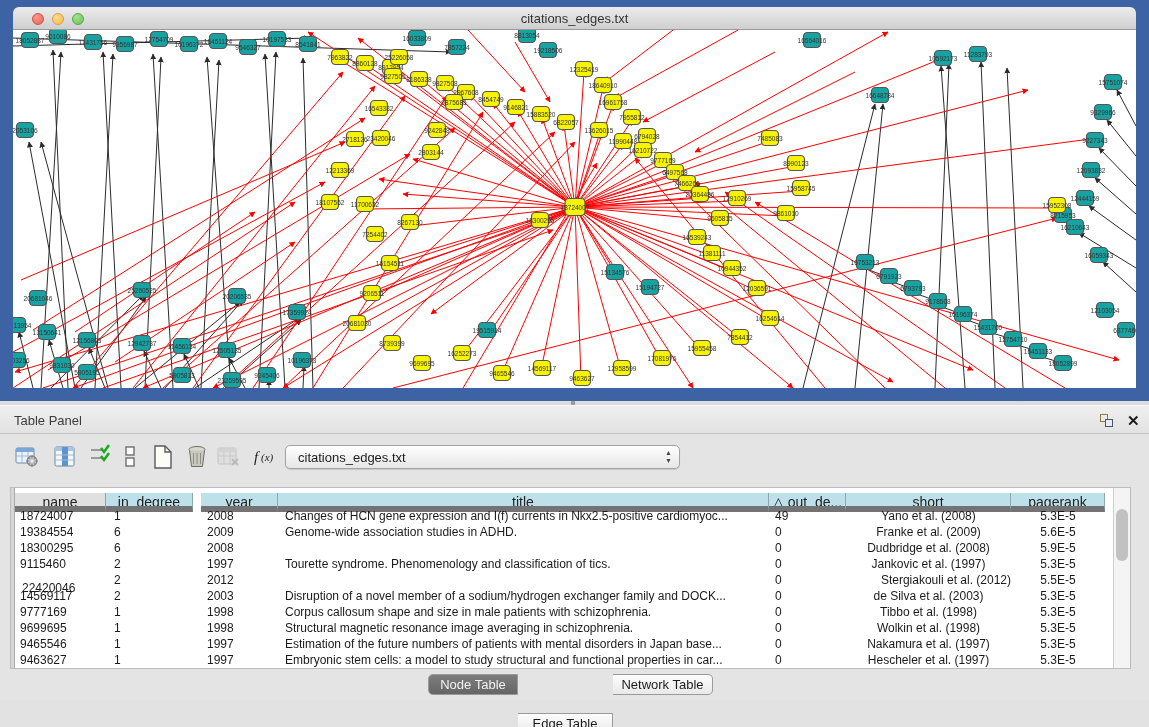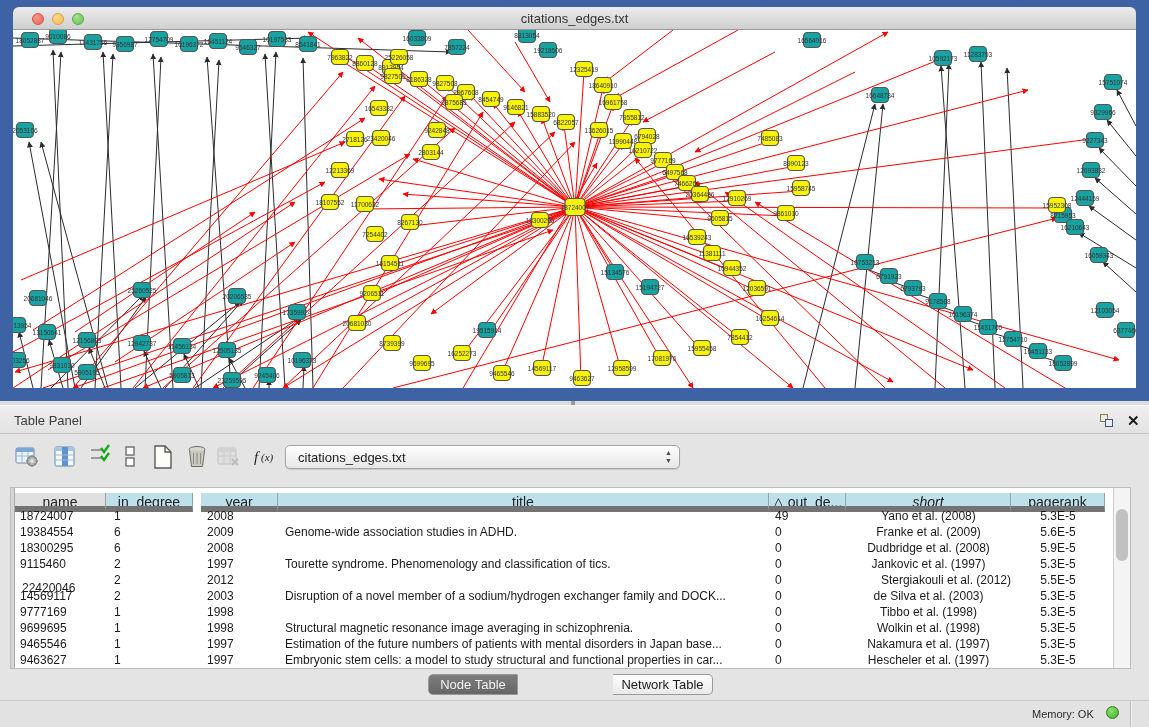--- a/index.html
+++ b/index.html
@@ -824,38 +824,40 @@
         <div class="cell" style="left: 190px; width: 77px; top: 36px; text-align: left; padding-left: 6px;">2009</div>
         <div class="cell" style="left: 190px; width: 77px; top: 52px; text-align: left; padding-left: 6px;">2008</div>
         <div class="cell" style="left: 190px; width: 77px; top: 68px; text-align: left; padding-left: 6px;">1997</div>
         <div class="cell" style="left: 190px; width: 77px; top: 84px; text-align: left; padding-left: 6px;">2012</div>
         <div class="cell" style="left: 190px; width: 77px; top: 100px; text-align: left; padding-left: 6px;">2003</div>
         <div class="cell" style="left: 190px; width: 77px; top: 116px; text-align: left; padding-left: 6px;">1998</div>
         <div class="cell" style="left: 190px; width: 77px; top: 132px; text-align: left; padding-left: 6px;">1998</div>
         <div class="cell" style="left: 190px; width: 77px; top: 148px; text-align: left; padding-left: 6px;">1997</div>
         <div class="cell" style="left: 190px; width: 77px; top: 164px; text-align: left; padding-left: 6px;">1997</div>
         <div class="hcell" style="left: 267px; width: 491px;">title</div>
+        <div class="cell" style="left: 267px; width: 491px; top: 20px; text-align: left; padding-left: 7px;">Changes of HCN gene expression and I(f) currents in Nkx2.5-positive cardiomyoc...</div>
         <div class="cell" style="left: 267px; width: 491px; top: 36px; text-align: left; padding-left: 7px;">Genome-wide association studies in ADHD.</div>
         <div class="cell" style="left: 267px; width: 491px; top: 68px; text-align: left; padding-left: 7px;">Tourette syndrome. Phenomenology and classification of tics.</div>
         <div class="cell" style="left: 267px; width: 491px; top: 100px; text-align: left; padding-left: 7px;">Disruption of a novel member of a sodium/hydrogen exchanger family and DOCK...</div>
+        <div class="cell" style="left: 267px; width: 491px; top: 116px; text-align: left; padding-left: 7px;">Corpus callosum shape and size in male patients with schizophrenia.</div>
         <div class="cell" style="left: 267px; width: 491px; top: 132px; text-align: left; padding-left: 7px;">Structural magnetic resonance image averaging in schizophrenia.</div>
         <div class="cell" style="left: 267px; width: 491px; top: 148px; text-align: left; padding-left: 7px;">Estimation of the future numbers of patients with mental disorders in Japan base...</div>
         <div class="cell" style="left: 267px; width: 491px; top: 164px; text-align: left; padding-left: 7px;">Embryonic stem cells: a model to study structural and functional properties in car...</div>
         <div class="hcell" style="left: 758px; width: 77px; text-align: left; padding-left: 4px;">△ out_de...</div>
         <div class="cell" style="left: 758px; width: 77px; top: 20px; text-align: left; padding-left: 6px;">49</div>
         <div class="cell" style="left: 758px; width: 77px; top: 36px; text-align: left; padding-left: 6px;">0</div>
         <div class="cell" style="left: 758px; width: 77px; top: 52px; text-align: left; padding-left: 6px;">0</div>
         <div class="cell" style="left: 758px; width: 77px; top: 68px; text-align: left; padding-left: 6px;">0</div>
         <div class="cell" style="left: 758px; width: 77px; top: 84px; text-align: left; padding-left: 6px;">0</div>
         <div class="cell" style="left: 758px; width: 77px; top: 100px; text-align: left; padding-left: 6px;">0</div>
         <div class="cell" style="left: 758px; width: 77px; top: 116px; text-align: left; padding-left: 6px;">0</div>
         <div class="cell" style="left: 758px; width: 77px; top: 132px; text-align: left; padding-left: 6px;">0</div>
         <div class="cell" style="left: 758px; width: 77px; top: 148px; text-align: left; padding-left: 6px;">0</div>
         <div class="cell" style="left: 758px; width: 77px; top: 164px; text-align: left; padding-left: 6px;">0</div>
-        <div class="hcell" style="left: 835px; width: 165px; font-style: italic;">short</div>
+        <div class="hcell" style="left: 835px; width: 165px;">short</div>
         <div class="cell" style="left: 835px; width: 165px; top: 20px; text-align: center;">Yano et al. (2008)</div>
         <div class="cell" style="left: 835px; width: 165px; top: 36px; text-align: center;">Franke et al. (2009)</div>
         <div class="cell" style="left: 835px; width: 165px; top: 52px; text-align: center;">Dudbridge et al. (2008)</div>
         <div class="cell" style="left: 835px; width: 165px; top: 68px; text-align: center;">Jankovic et al. (1997)</div>
         <div class="cell" style="left: 835px; width: 165px; top: 84px; text-align: right;">Stergiakouli et al. (2012)</div>
         <div class="cell" style="left: 835px; width: 165px; top: 100px; text-align: center;">de Silva et al. (2003)</div>
         <div class="cell" style="left: 835px; width: 165px; top: 116px; text-align: center;">Tibbo et al. (1998)</div>
         <div class="cell" style="left: 835px; width: 165px; top: 132px; text-align: center;">Wolkin et al. (1998)</div>
         <div class="cell" style="left: 835px; width: 165px; top: 148px; text-align: center;">Nakamura et al. (1997)</div>
         <div class="cell" style="left: 835px; width: 165px; top: 164px; text-align: center;">Hescheler et al. (1997)</div>
@@ -871,19 +873,14 @@
         <div class="cell" style="left: 1000px; width: 94px; top: 148px; text-align: center;">5.3E-5</div>
         <div class="cell" style="left: 1000px; width: 94px; top: 164px; text-align: center;">5.3E-5</div>
       </div>
     <div class="tabs-row" id="tabsrow">
         <div class="seg first sel" style="left: 428px; width: 90px;">Node Table</div>
         <div class="seg mid" style="left: 518px; width: 95px; margin-top: 39px;">Edge Table</div>
         <div class="seg last" style="left: 613px; width: 100px;">Network Table</div>
       </div>
   </div>
 
-  <div class="statusbar">
-    <span class="mem-label">Memory: OK</span>
-    <span class="mem-dot"></span>
-    <span class="status-div"></span>
-  </div>
 
 </div>
 
 </body></html>

